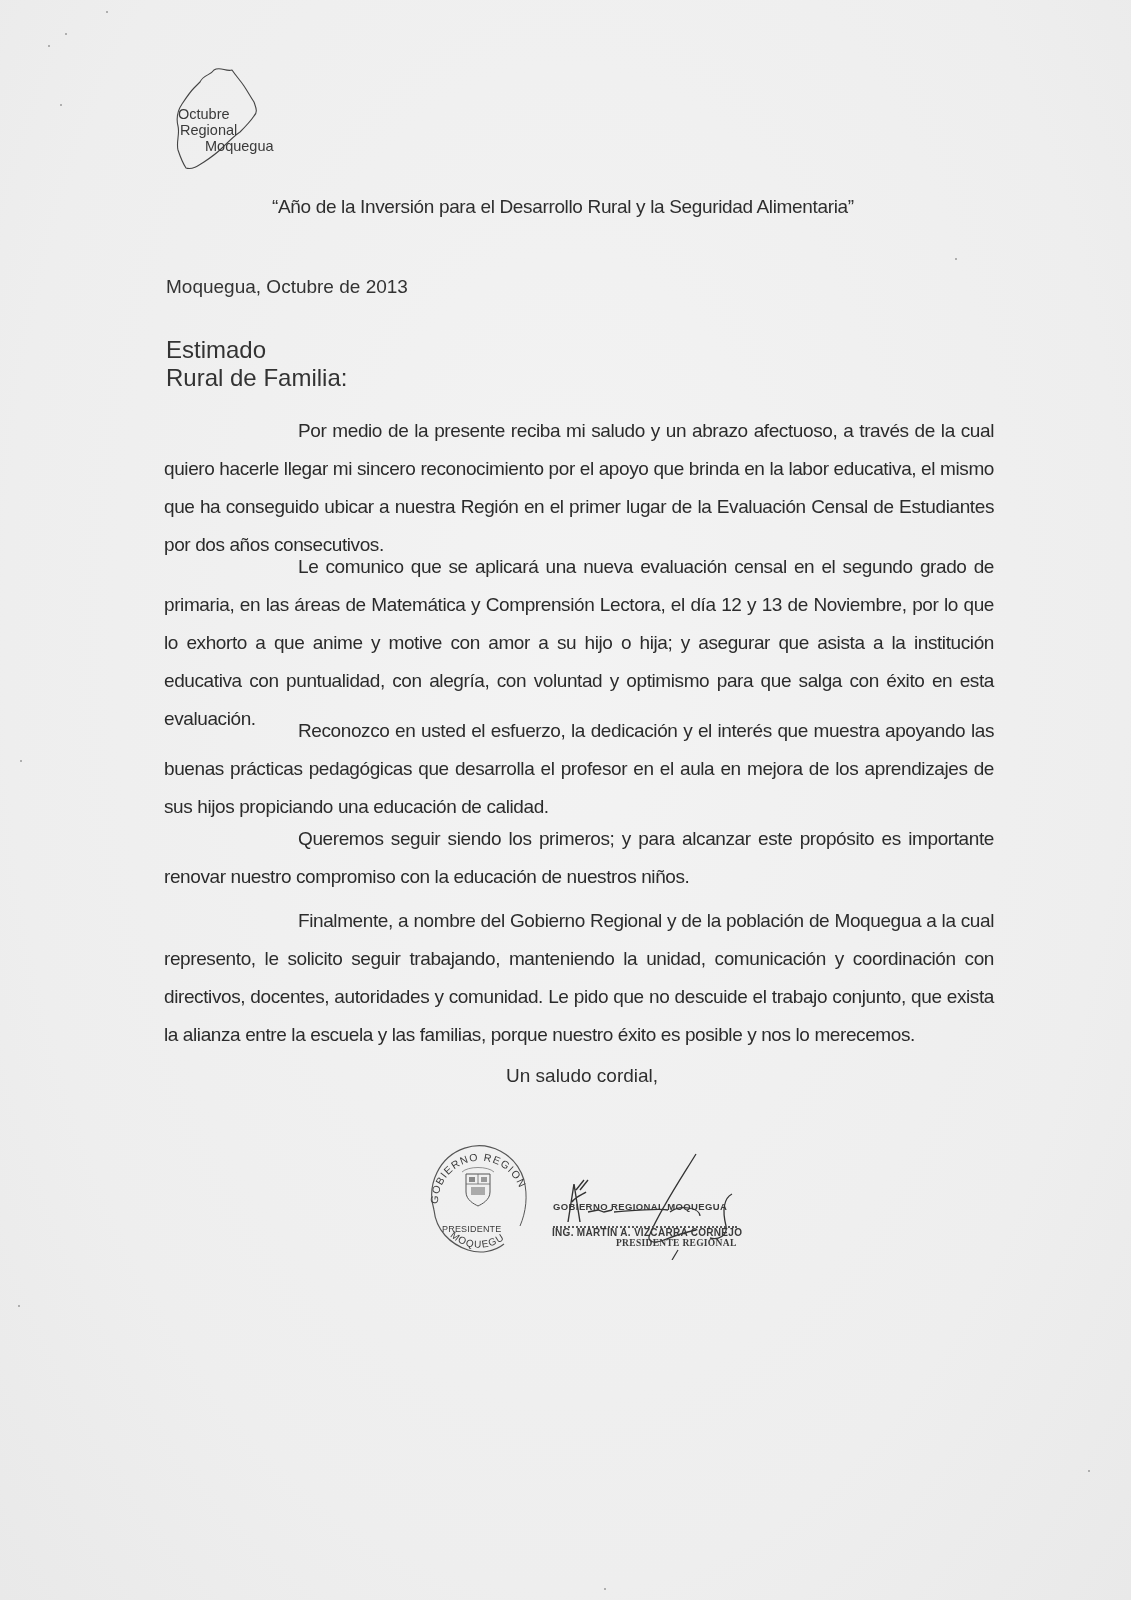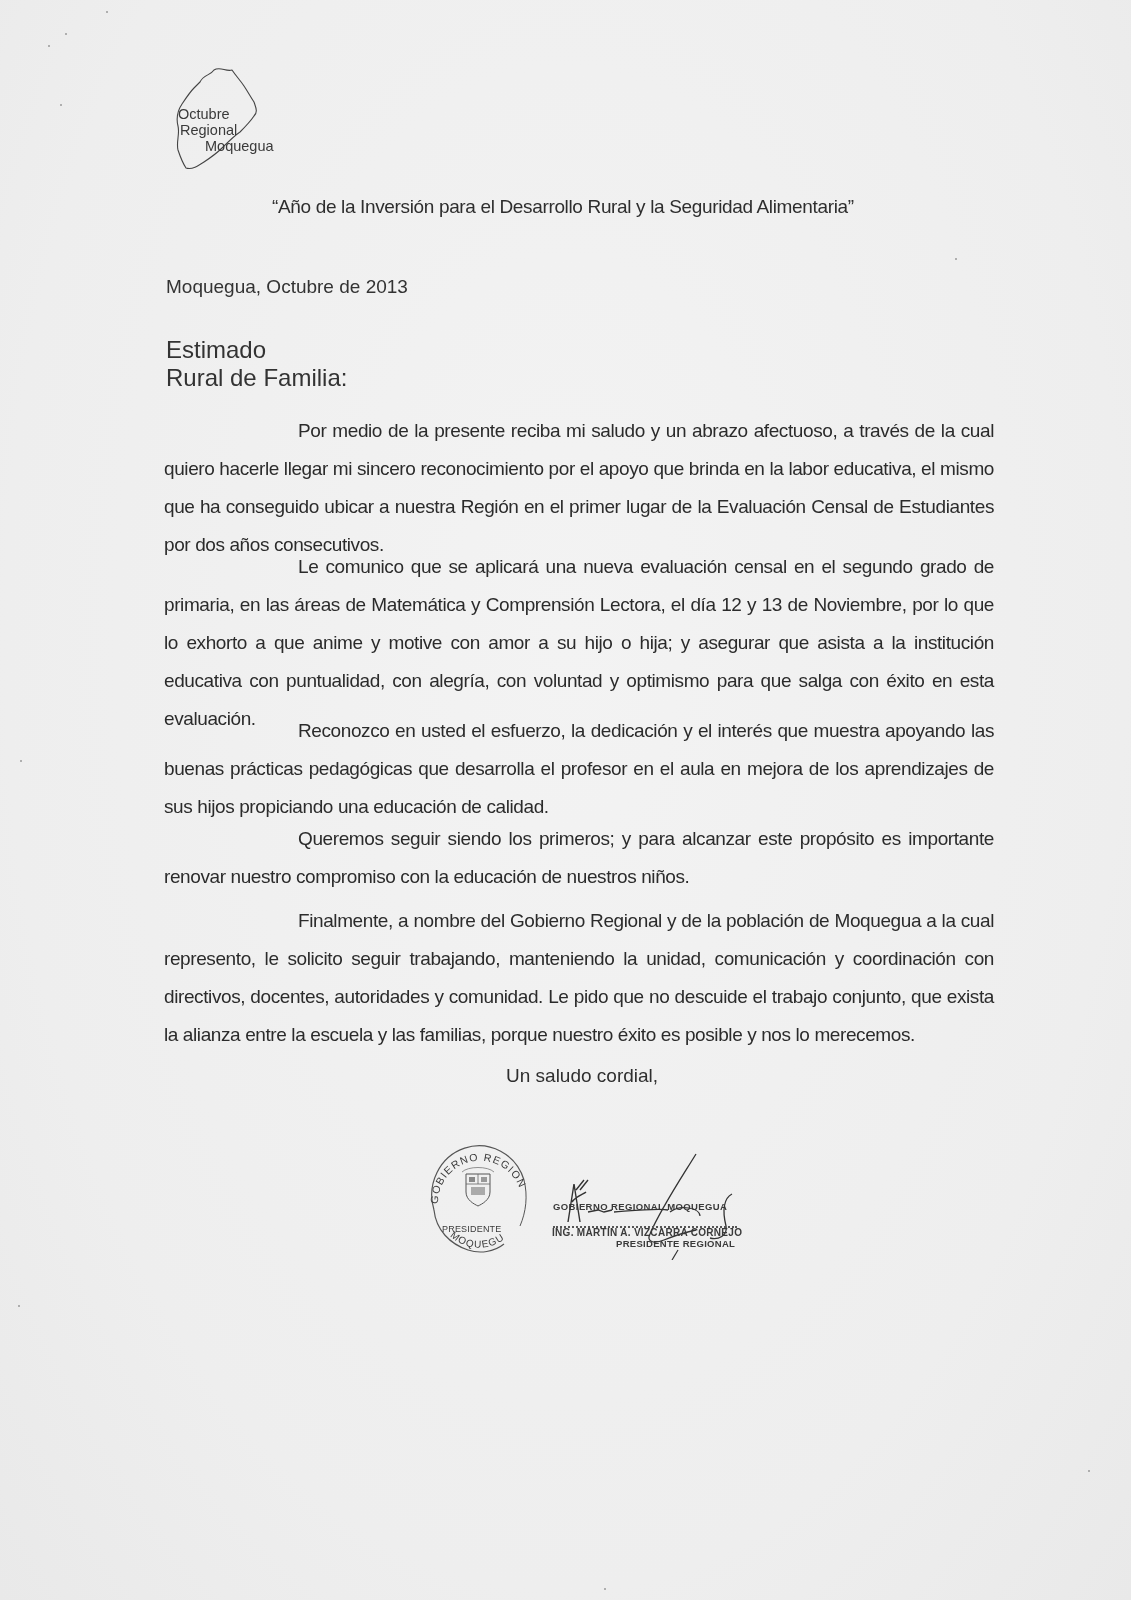--- a/index.html
+++ b/index.html
@@ -146,21 +146,21 @@
       font-weight: bold;
       font-size: 10px;
       letter-spacing: 0.3px;
       color: #3a3a3a;
       white-space: nowrap;
     }
     .sig-title {
       position: absolute;
       left: 579px;
       top: 1238px;
-      font-family: Liberation Sans, sans-serif;
+      font-family: Liberation Serif, serif;
       font-weight: bold;
       font-size: 9.5px;
       letter-spacing: 0.3px;
       color: #3a3a3a;
       white-space: nowrap;
       padding-left: 37px;
     }
     .speck {
       position: absolute;
       width: 2px; height: 2px;

